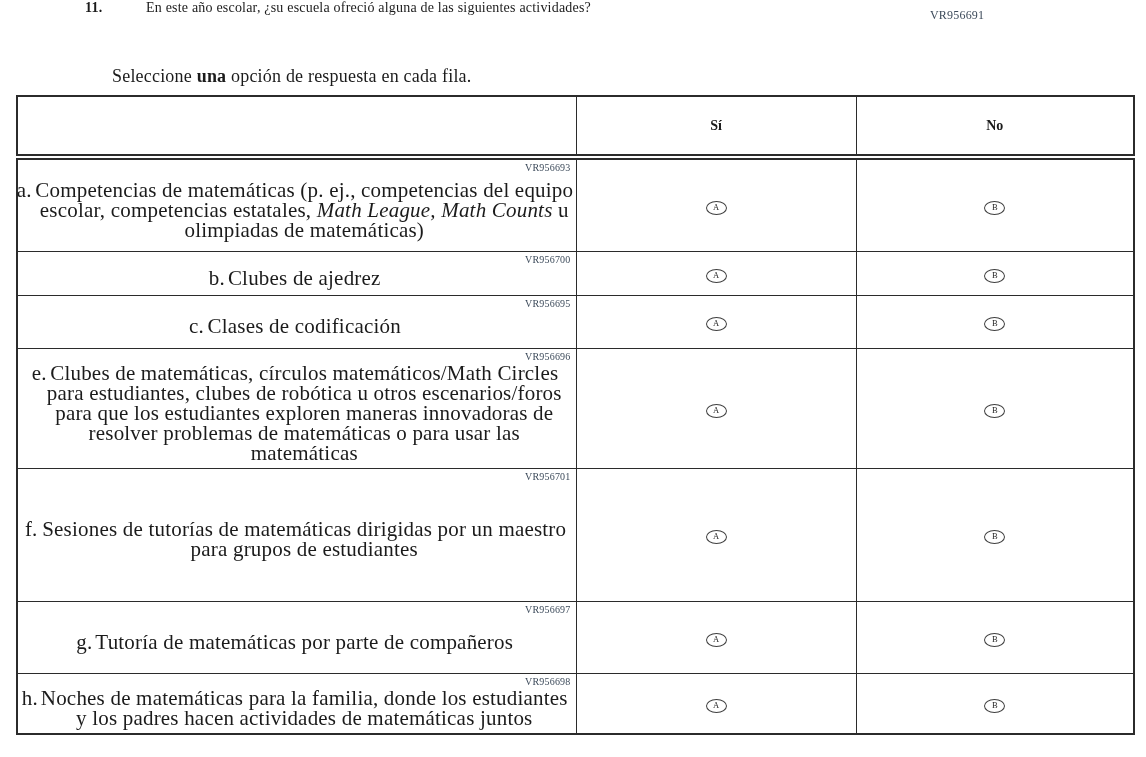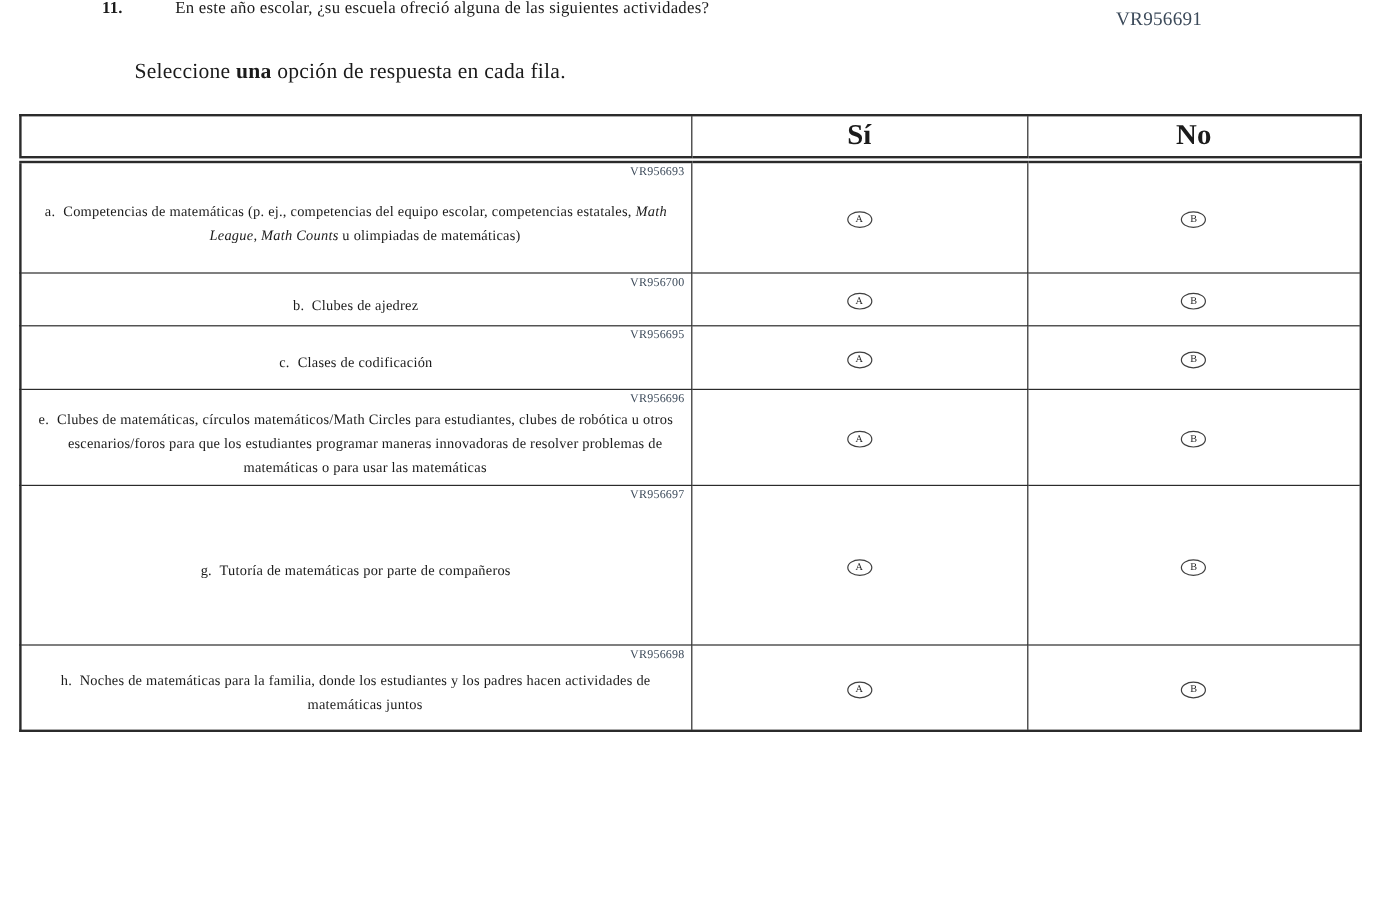--- a/index.html
+++ b/index.html
@@ -4,64 +4,64 @@
 <style>
   html, body { margin:0; padding:0; }
   body {
     width:1146px; height:757px; position:relative;
     background:#ffffff; color:#1b1b1b;
     font-family:"Liberation Serif", serif;
     overflow:hidden;
   }
   .var-code-top {
     position:absolute; left:930px; top:8px;
-    font-size:16px; color:#3c4a5a; letter-spacing:0.2px;
+    font-size:12px; color:#3c4a5a; letter-spacing:0.2px;
   }
   .q-line {
     position:absolute; left:85px; top:0; width:940px;
     display:flex; font-size:14px; letter-spacing:0.2px;gap:34px;
   }
   .q-num { font-weight:bold; width:27px; flex:none; }
   .q-instruction {
-    position:absolute; left:112px; top:49px;
+    position:absolute; left:112px; top:66px;
     font-size:18px; letter-spacing:0.2px;
   }
   .q-instruction b { font-weight:bold; }
 
   table.activities {
     position:absolute; left:16px; top:95px; width:1117px;
     border-collapse:collapse; table-layout:fixed;
     border:2px solid #2b2b2b;
   }
   col.c1 { width:559px; }
   col.c2 { width:280px; }
   col.c3 { width:278px; }
   th, td { border:1px solid #2b2b2b; }
   thead th {
-    height:33px; padding:0; vertical-align:middle;
-    font-size:24px; font-weight:bold; text-align:center;
+    height:33px; padding:12px; vertical-align:middle;
+    font-size:14px; font-weight:bold; text-align:center;
     border-bottom:6px double #2b2b2b;
   }
   tbody tr:nth-child(1) { height:94px; }
   tbody tr:nth-child(2) { height:44px; }
   tbody tr:nth-child(3) { height:53px; }
   tbody tr:nth-child(4) { height:72px; }
   tbody tr:nth-child(5) { height:133px; }
   tbody tr:nth-child(6) { height:72px; }
   tbody tr:nth-child(7) { height:55px; }
   tbody tr:nth-child(8) { height:88px;margin-top:12px; }
 
   td.cell-item { position:relative; vertical-align:middle; padding:0;text-align:center; }
   .vr-code {
     position:absolute; top:2px; right:5px;
     font-size:10px; color:#3c4a5a; letter-spacing:0.2px;
   }
   .item-text {
     padding:14px 2px 5px 17px; text-indent:-22px;
-    font-size:12px; line-height:20px; letter-spacing:0.2px;
+    font-size:21px; line-height:20px; letter-spacing:0.2px;
   }
   .item-label { display:inline-block; width:22px; text-indent:0; }
   .seg-italic { font-style:italic; }
 
   td.cell-option { text-align:center; vertical-align:middle; padding:0; }
   .bubble {
     display:inline-block; box-sizing:border-box;
     width:21px; height:14px;
     border:1.5px solid #3f3f3f; border-radius:50%;
     font-size:8.5px; line-height:11.5px; text-align:center;
@@ -114,21 +114,29 @@
         <td class="cell-item">
           <div class="vr-code">VR956695</div>
           <div class="item-text"><span class="item-label">c.</span><span>Clases de codificación</span></div>
         </td>
         <td class="cell-option"><span class="bubble">A</span></td>
         <td class="cell-option"><span class="bubble">B</span></td>
       </tr>
       <tr>
         <td class="cell-item">
           <div class="vr-code">VR956696</div>
-          <div class="item-text"><span class="item-label">e.</span><span>Clubes de matemáticas, círculos matemáticos/Math Circles para estudiantes, clubes de robótica u otros escenarios/foros para que los estudiantes programar maneras innovadoras de resolver problemas de matemáticas o para usar las matemáticas</span></div>
+          <div class="item-text"><span class="item-label">e.</span><span>Clubes de matemáticas, círculos matemáticos/Math Circles para estudiantes, clubes de robótica u otros escenarios/foros para que los estudiantes exploren maneras innovadoras de resolver problemas de matemáticas o para usar las matemáticas</span></div>
+        </td>
+        <td class="cell-option"><span class="bubble">A</span></td>
+        <td class="cell-option"><span class="bubble">B</span></td>
+      </tr>
+      <tr>
+        <td class="cell-item">
+          <div class="vr-code">VR956701</div>
+          <div class="item-text"><span class="item-label">f.</span><span>Sesiones de tutorías de matemáticas dirigidas por un maestro para grupos de estudiantes</span></div>
         </td>
         <td class="cell-option"><span class="bubble">A</span></td>
         <td class="cell-option"><span class="bubble">B</span></td>
       </tr>
       <tr>
         <td class="cell-item">
           <div class="vr-code">VR956697</div>
           <div class="item-text"><span class="item-label">g.</span><span>Tutoría de matemáticas por parte de compañeros</span></div>
         </td>
         <td class="cell-option"><span class="bubble">A</span></td>

